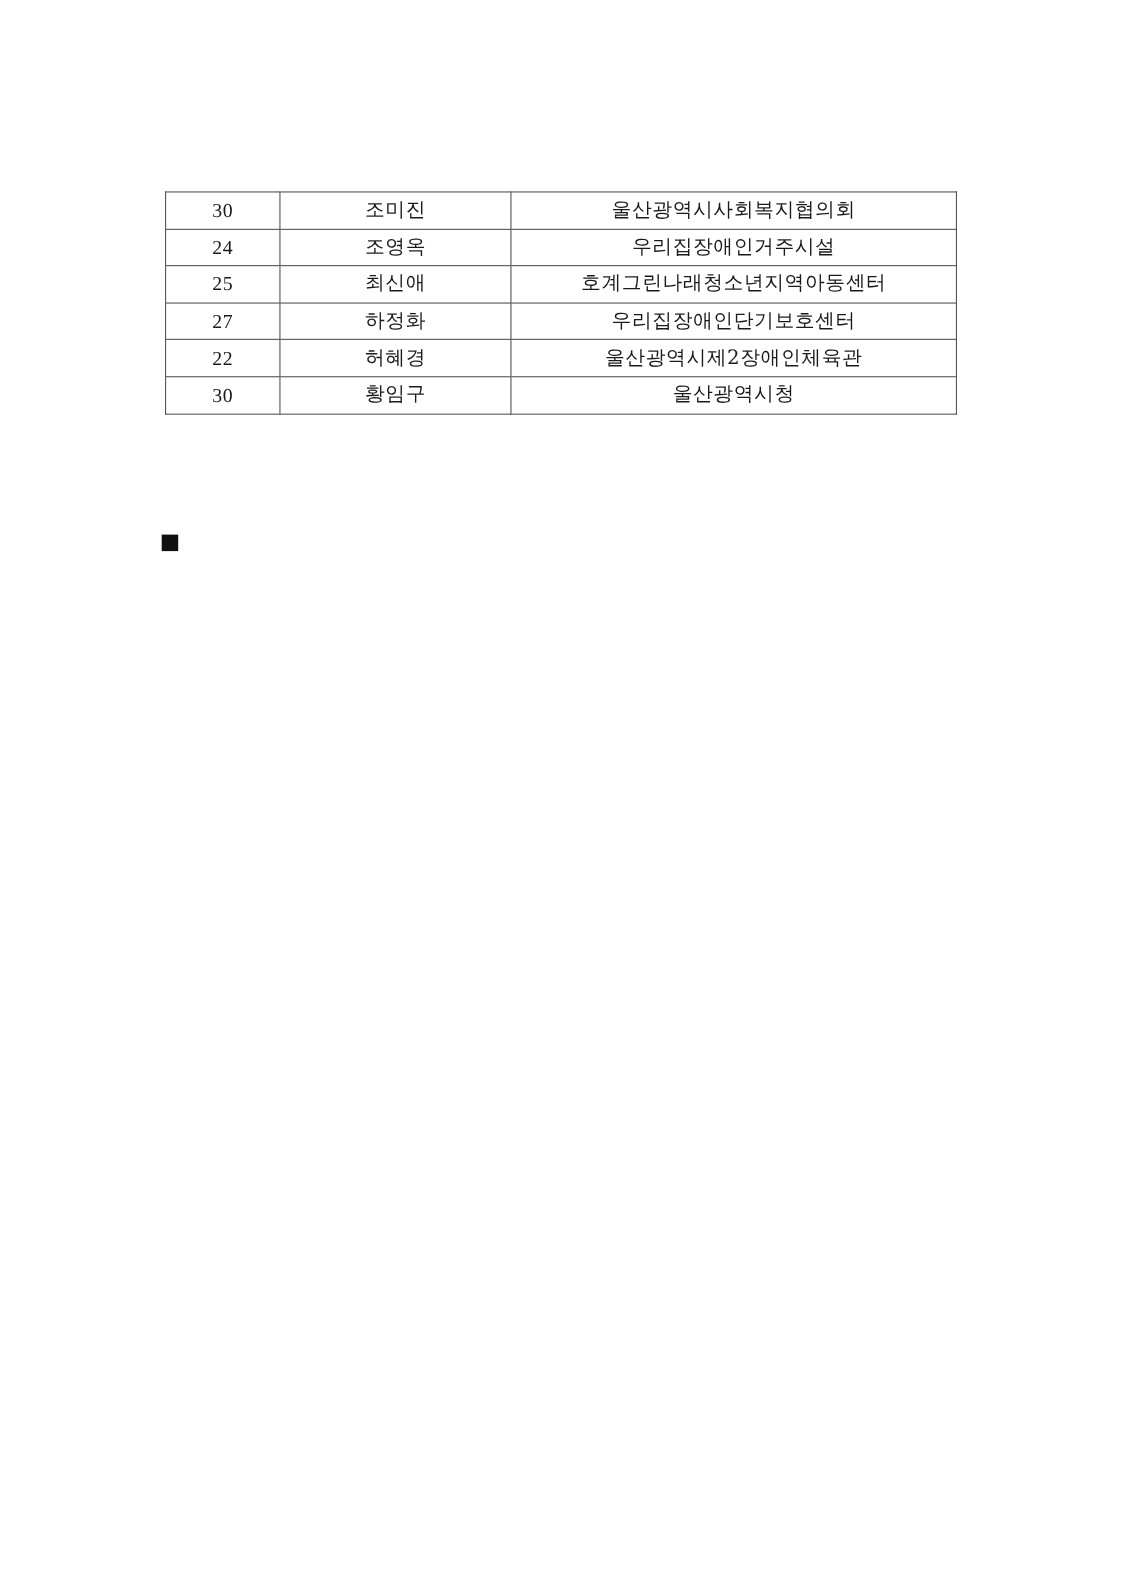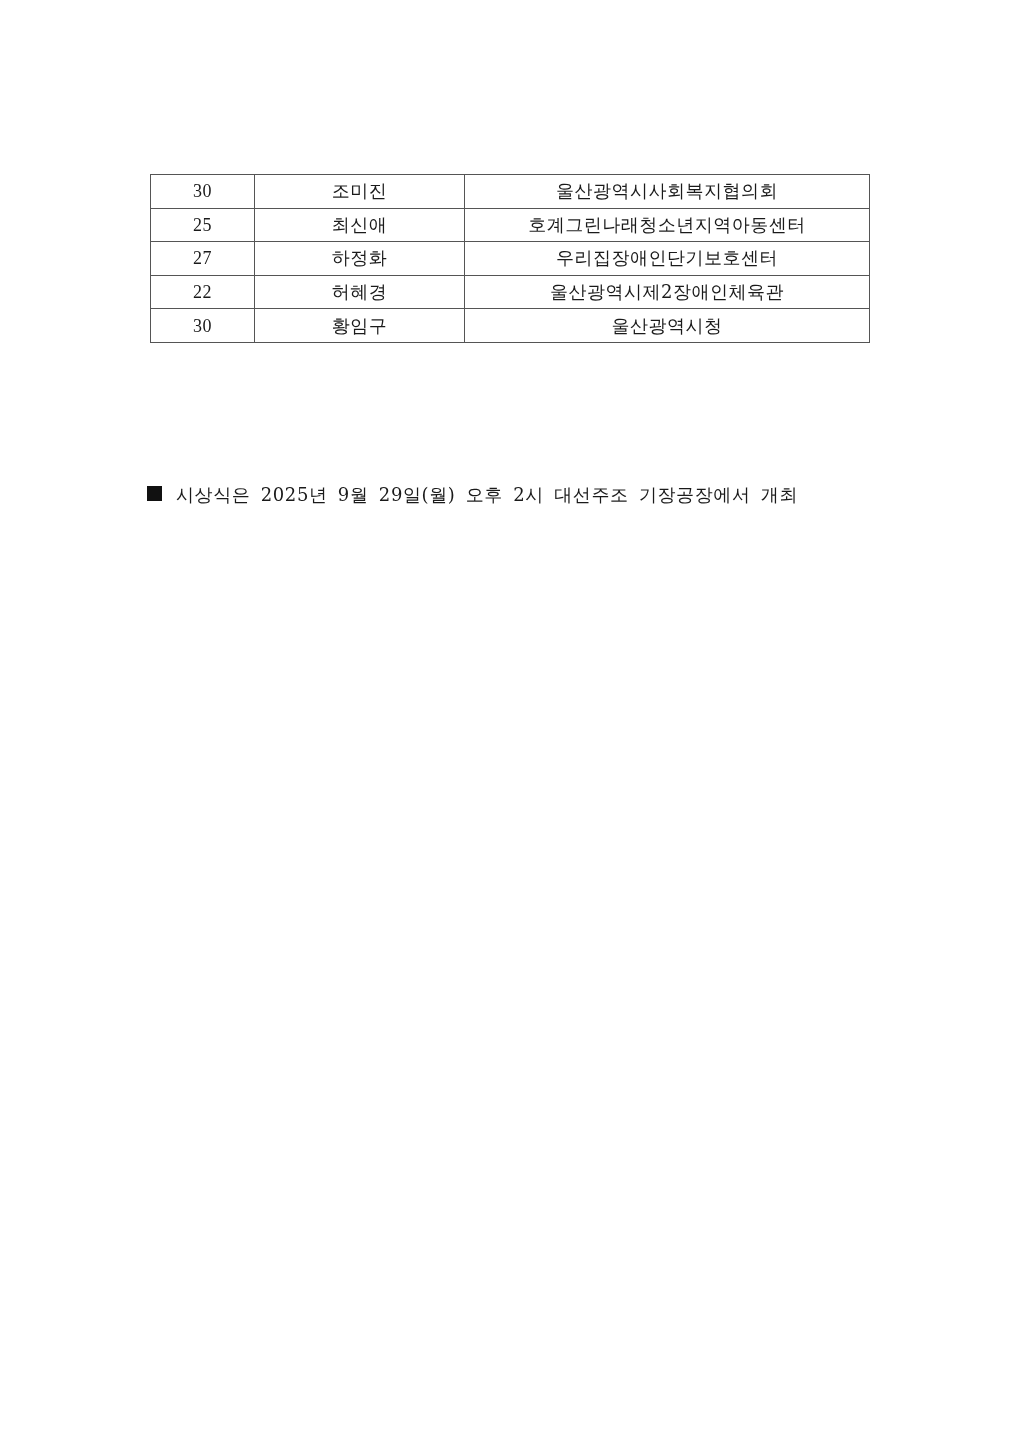--- a/index.html
+++ b/index.html
@@ -89,20 +89,25 @@
       <col class="c-name">
       <col class="c-org">
     </colgroup>
     <tbody>
       <tr>
         <td class="num">30</td>
         <td>조미진</td>
         <td>울산광역시사회복지협의회</td>
       </tr>
       <tr>
+        <td class="num">24</td>
+        <td>조영옥</td>
+        <td>우리집장애인거주시설</td>
+      </tr>
+      <tr>
         <td class="num">25</td>
         <td>최신애</td>
         <td>호계그린나래청소년지역아동센터</td>
       </tr>
       <tr>
         <td class="num">27</td>
         <td>하정화</td>
         <td>우리집장애인단기보호센터</td>
       </tr>
       <tr>
@@ -115,18 +120,17 @@
         <td>황임구</td>
         <td>울산광역시청</td>
       </tr>
     </tbody>
   </table>
 
   <div class="notes">
     <div class="note">
       <span class="bullet"></span>
       <span class="note-text">
-        <span class="note-cont">시상식은 2025년 9월 29일(월) 오후 2시 대선주조 기장공장에서 개최</span>
       </span>
     </div>
   </div>
 
 </div>
 
 </body></html>

